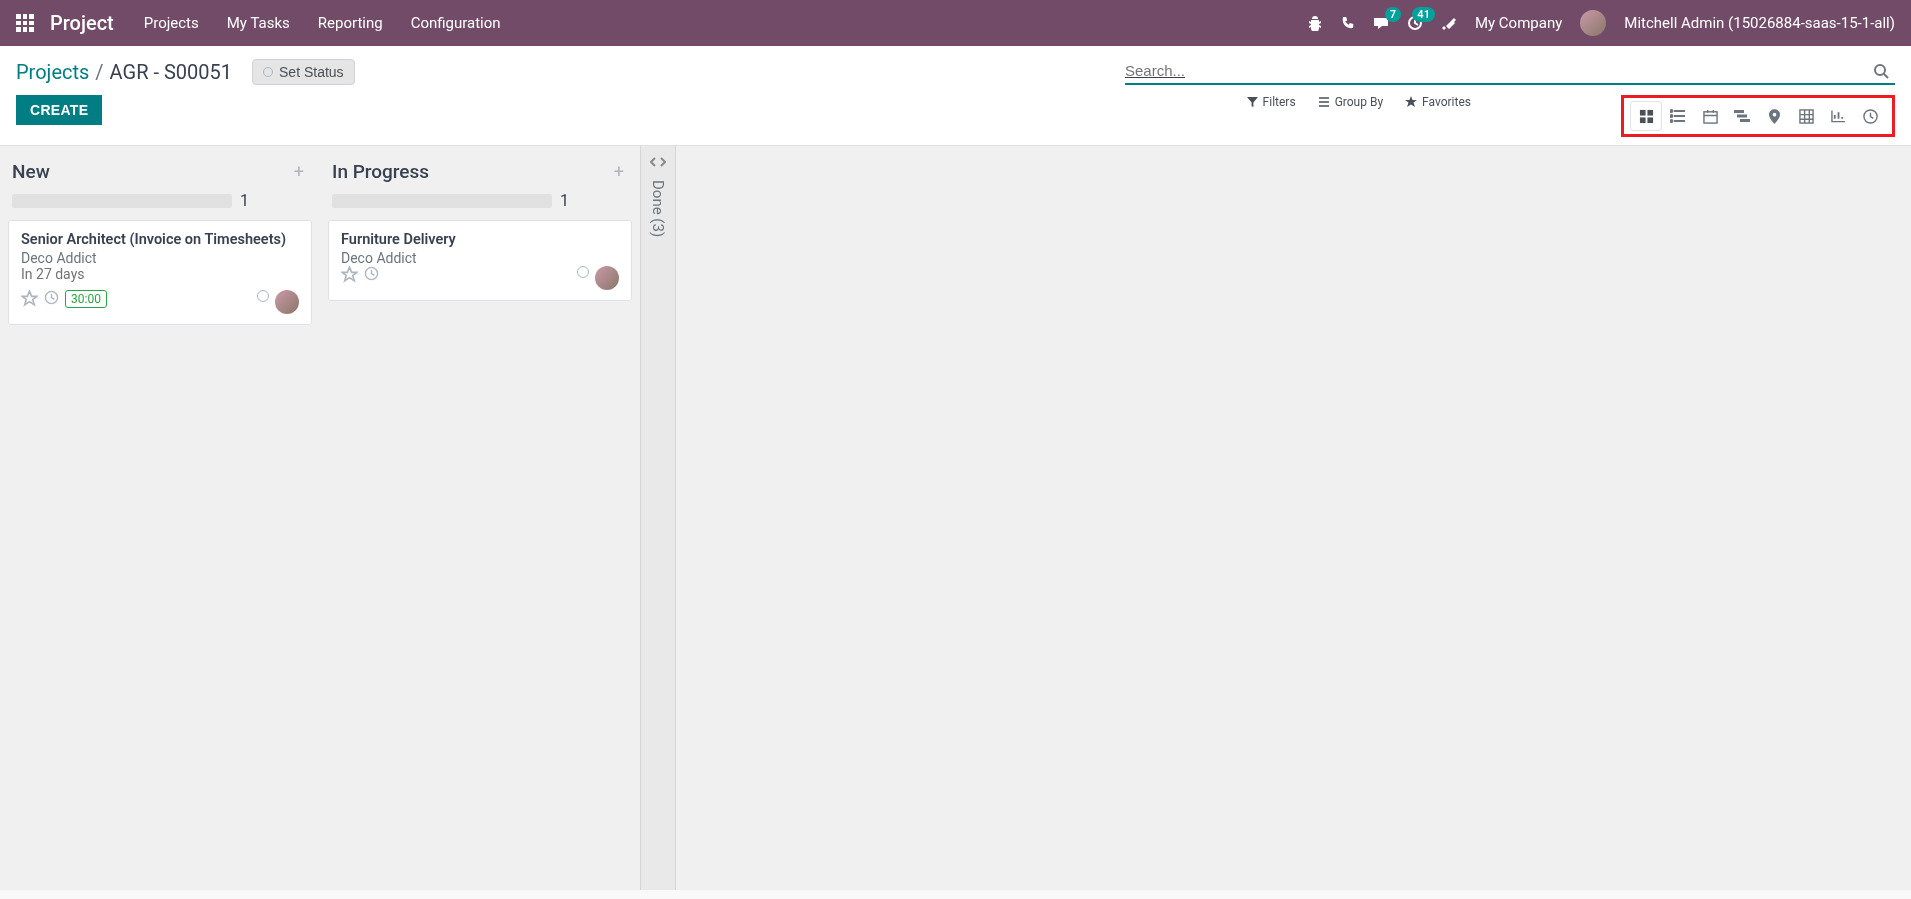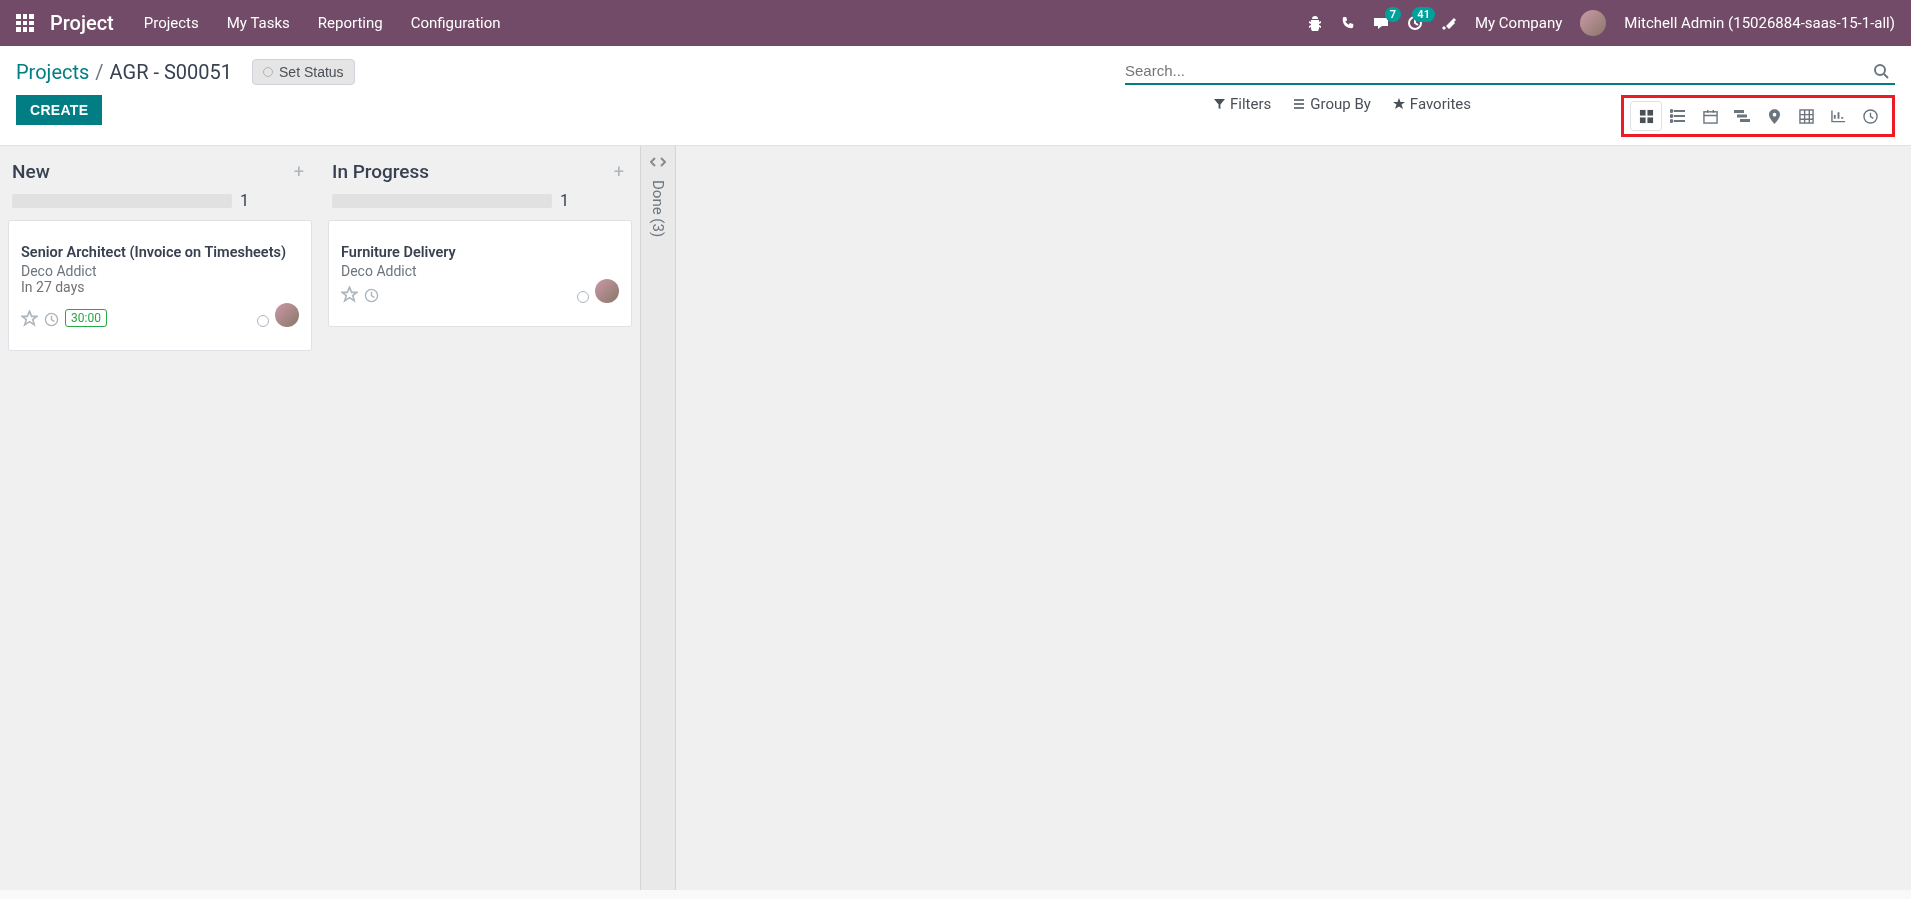--- a/index.html
+++ b/index.html
@@ -21,48 +21,48 @@
 .company { font-size: 15px; }
 
 
 .control-panel { background: #fff; border-bottom: 1px solid #dee2e6; padding: 12px 16px 8px; }
 .cp-top { display: flex; align-items: center; gap: 20px; margin-bottom: 10px; }
 .breadcrumb { font-size: 20px; color: #374151; display: flex; align-items: center; gap: 6px; }
 .breadcrumb a { color: #017e84; text-decoration: none; cursor: pointer; }
 .breadcrumb .sep { color: #6c757d; }
 .set-status { border: 1px solid #ced4da; background: #e5e5e5; padding: 4px 10px; border-radius: 4px; font-size: 14px; color: #495057; cursor: pointer; display: flex; align-items: center; gap: 6px; }
 .status-dot { width: 10px; height: 10px; border: 1.5px solid #adb5bd; border-radius: 50%; }
-.search-wrap { flex: 1; display: flex; align-items: center; border-bottom: 2px solid #017e84; padding: 4px 0; margin-left: auto; max-width: 770px; }
+.search-wrap { flex: 1; display: flex; align-items: center; border-bottom: 2px solid #017e84; padding: 4px 0; margin-left: auto; max-width: 770px; text-decoration: underline; }
 .search-input { flex: 1; border: none; outline: none; font-size: 15px; color: #6c757d; background: transparent; }
 .search-icon-btn { cursor: pointer; color: #6c757d; padding: 0 6px; }
 
 .cp-bottom { display: flex; align-items: flex-start; }
 .create-btn { background: #017e84; color: #fff; border: none; padding: 7px 14px; font-weight: 600; font-size: 14px; cursor: pointer; letter-spacing: 0.3px; }
 .cp-spacer { flex: 1; }
 .filter-group { display: flex; gap: 22px; align-items: center; color: #495057; }
-.filter-item { cursor: pointer; display: flex; align-items: center; gap: 5px; font-size: 15px; }
+.filter-item { cursor: pointer; display: flex; align-items: center; gap: 5px; font-size: 12px; }
 .view-switcher { display: flex; align-items: center; margin-left: 150px; border: 3px solid #ed1c24; padding: 3px 6px; gap: 0; }
 .view-btn { width: 32px; height: 30px; display: flex; align-items: center; justify-content: center; cursor: pointer; color: #6c757d; border: 1px solid transparent; }
 .view-btn.active { background: #fff; border: 1px solid #dee2e6; border-radius: 3px; color: #495057; }
 
 
 .board { display: flex; padding: 0; height: calc(100vh - 155px); background: #f0f0f0; }
 .column { width: 320px; padding: 8px; }
 .col-header { display: flex; align-items: center; padding: 6px 4px; }
 .col-title { font-size: 19px; font-weight: 500; color: #374151; flex: 1; }
 .col-plus { color: #adb5bd; cursor: pointer; font-size: 18px; padding: 0 4px; }
 .col-meta { display: flex; align-items: center; padding: 2px 4px 10px; gap: 8px; }
 .progress-bar { height: 14px; background: #e1e1e1; flex: 1; max-width: 220px; border-radius: 2px; }
 .col-count { font-size: 16px; color: #374151; }
 
-.card { background: #fff; border: 1px solid #dee2e6; border-radius: 3px; padding: 23px 12px; margin-bottom: 8px; cursor: pointer; }
+.card { background: #fff; border: 1px solid #dee2e6; border-radius: 3px; padding: 10px 12px; margin-bottom: 8px; cursor: pointer; }
 .card-title { font-weight: 600; color: #374151; font-size: 14.5px; margin-bottom: 2px; }
 .card-sub { color: #6c757d; font-size: 14px; }
 .card-due { color: #737373; font-size: 14px; margin-bottom: 8px; }
-.card-footer { display: flex; align-items: flex-end; gap: 6px; }
+.card-footer { display: flex; align-items: flex-start; gap: 6px; }
 .star-outline { color: #adb5bd; cursor: pointer; }
 .clock-icon { color: #adb5bd; }
 .time-badge { border: 1px solid #28a745; color: #28a745; font-size: 12px; padding: 1px 5px; border-radius: 3px; }
 .footer-spacer { flex: 1; }
 .state-dot { width: 12px; height: 12px; border: 1.5px solid #adb5bd; border-radius: 50%; cursor: pointer; }
 .card-avatar { width: 24px; height: 24px; border-radius: 50%; background: linear-gradient(135deg,#c9a,#876); }
 
 .folded-col { width: 36px; background: #e9e9e9; border-left: 1px solid #d5d5d5; border-right: 1px solid #d5d5d5; display: flex; flex-direction: column; align-items: center; padding-top: 10px; cursor: pointer; }
 .fold-arrows { color: #8a8a8a; margin-bottom: 12px; }
 .folded-label { writing-mode: vertical-rl; color: #6c757d; font-size: 15px; }

